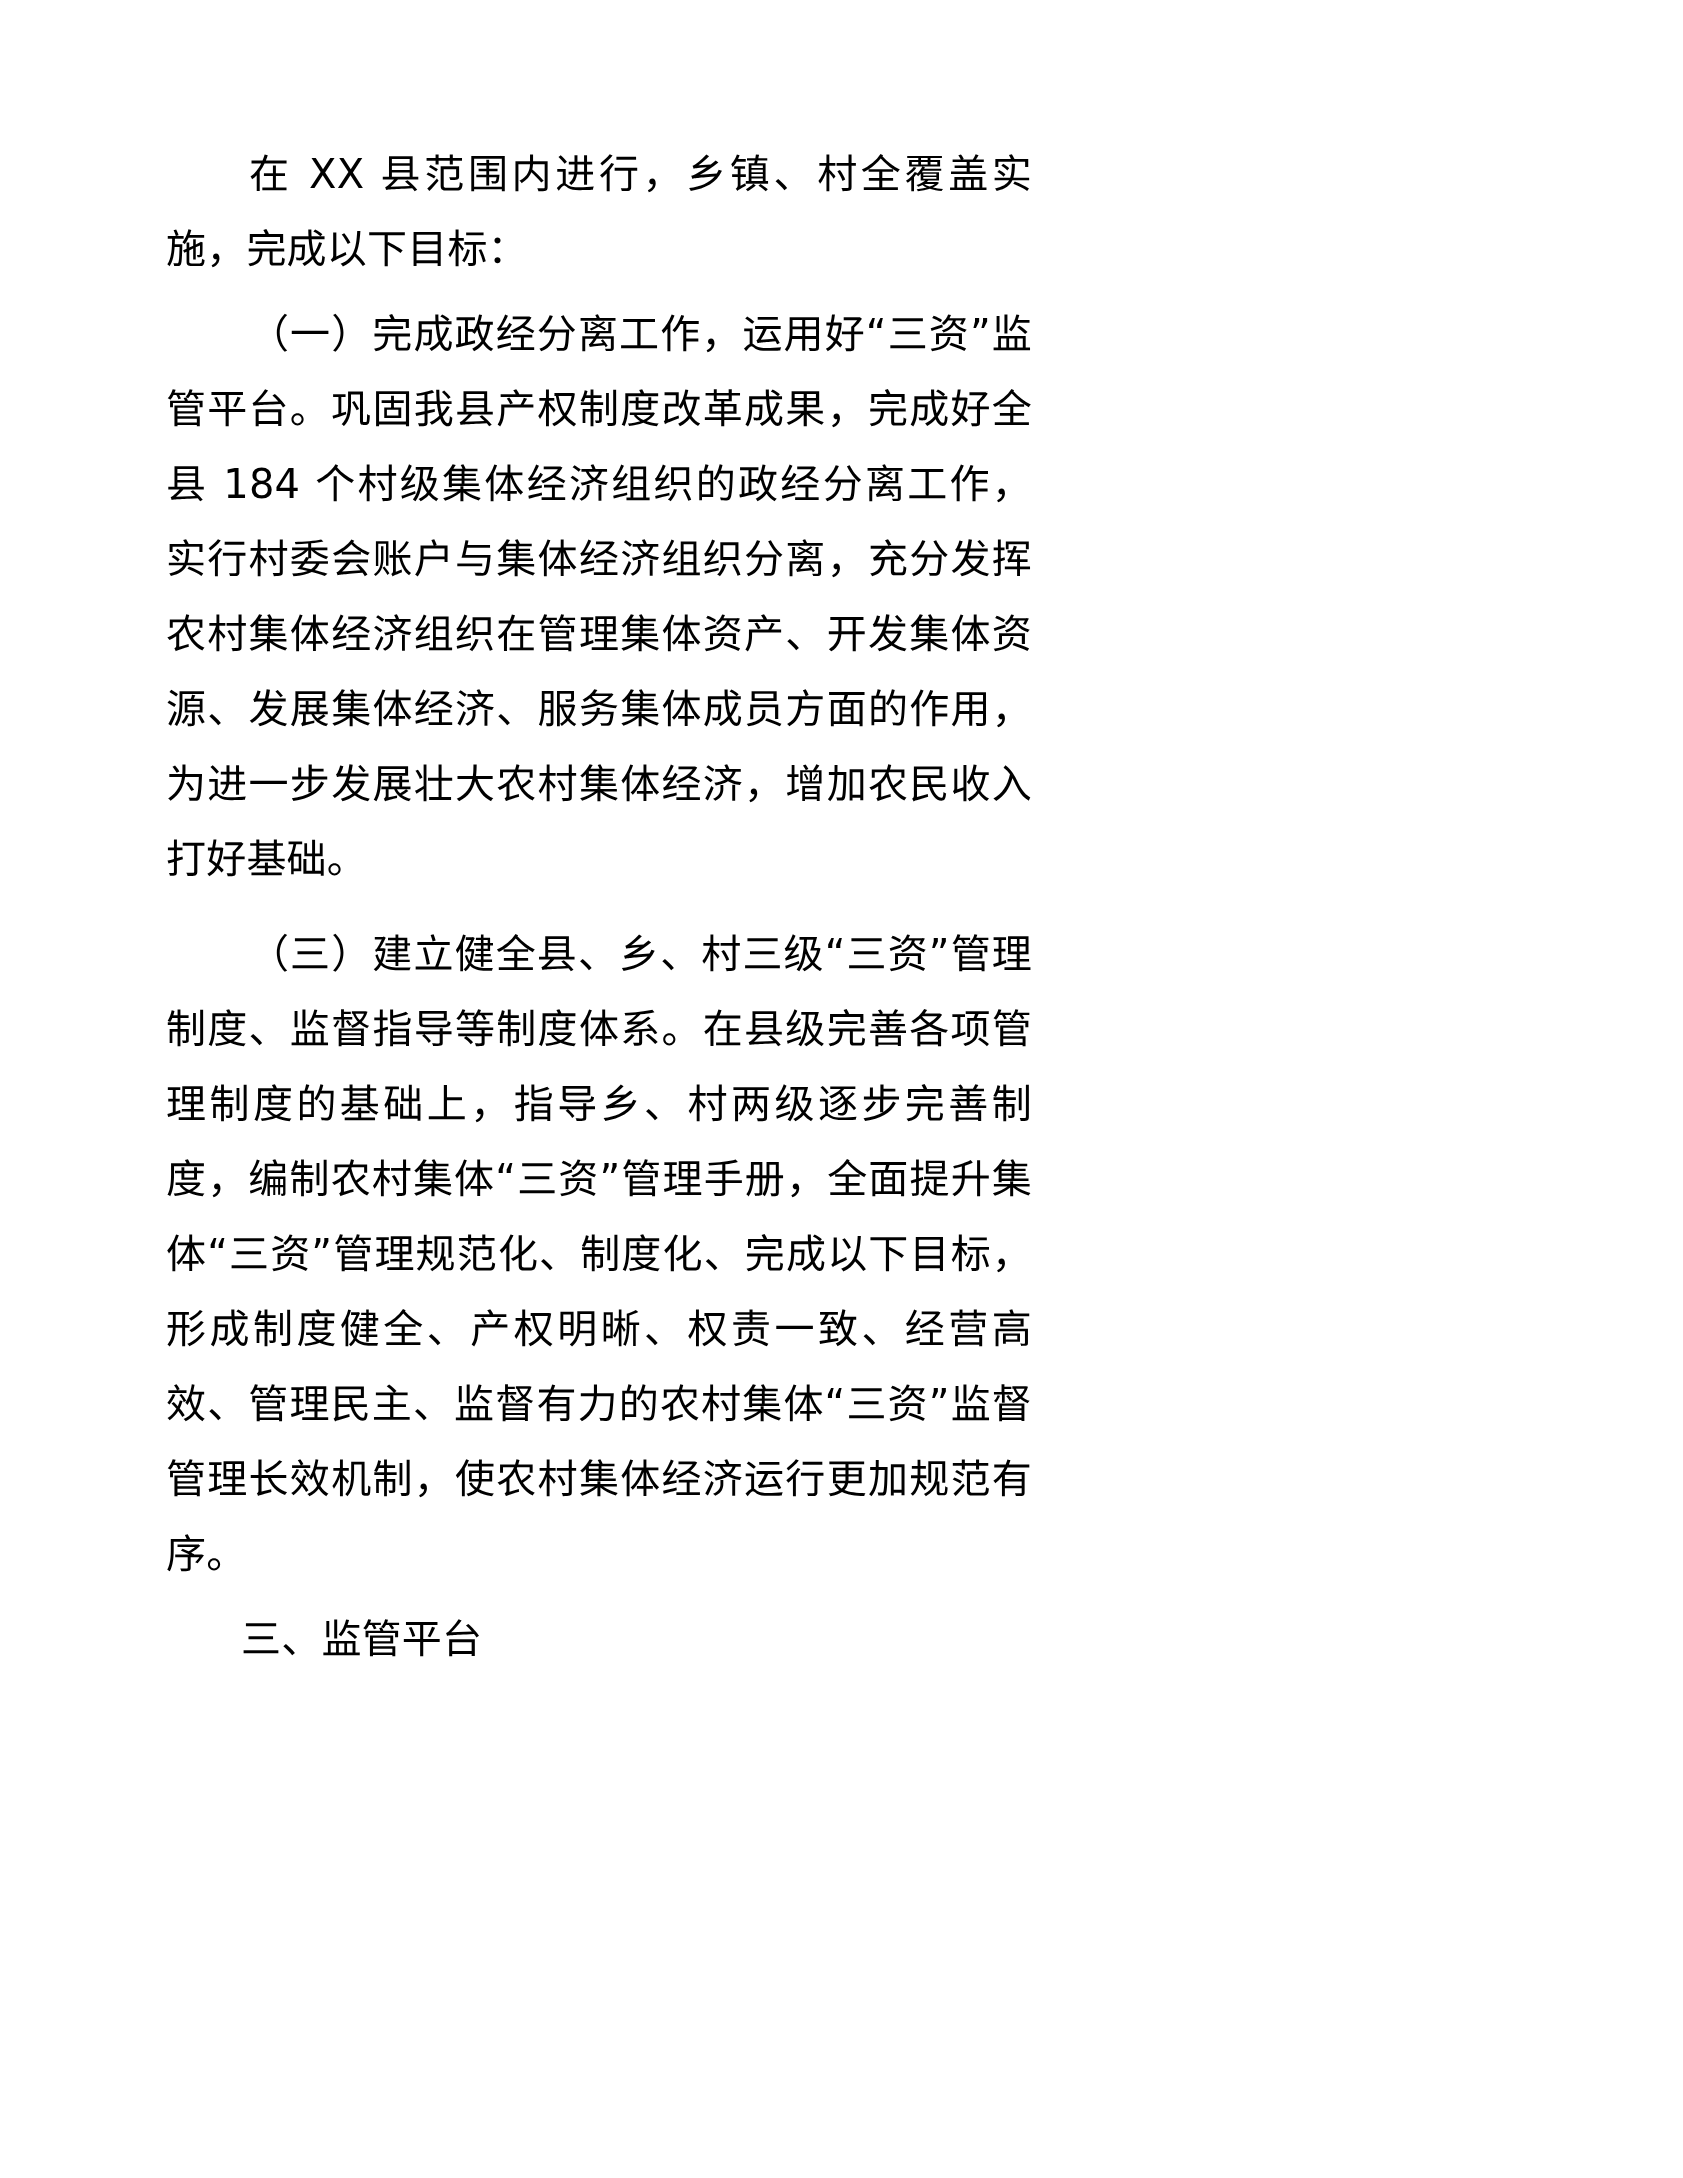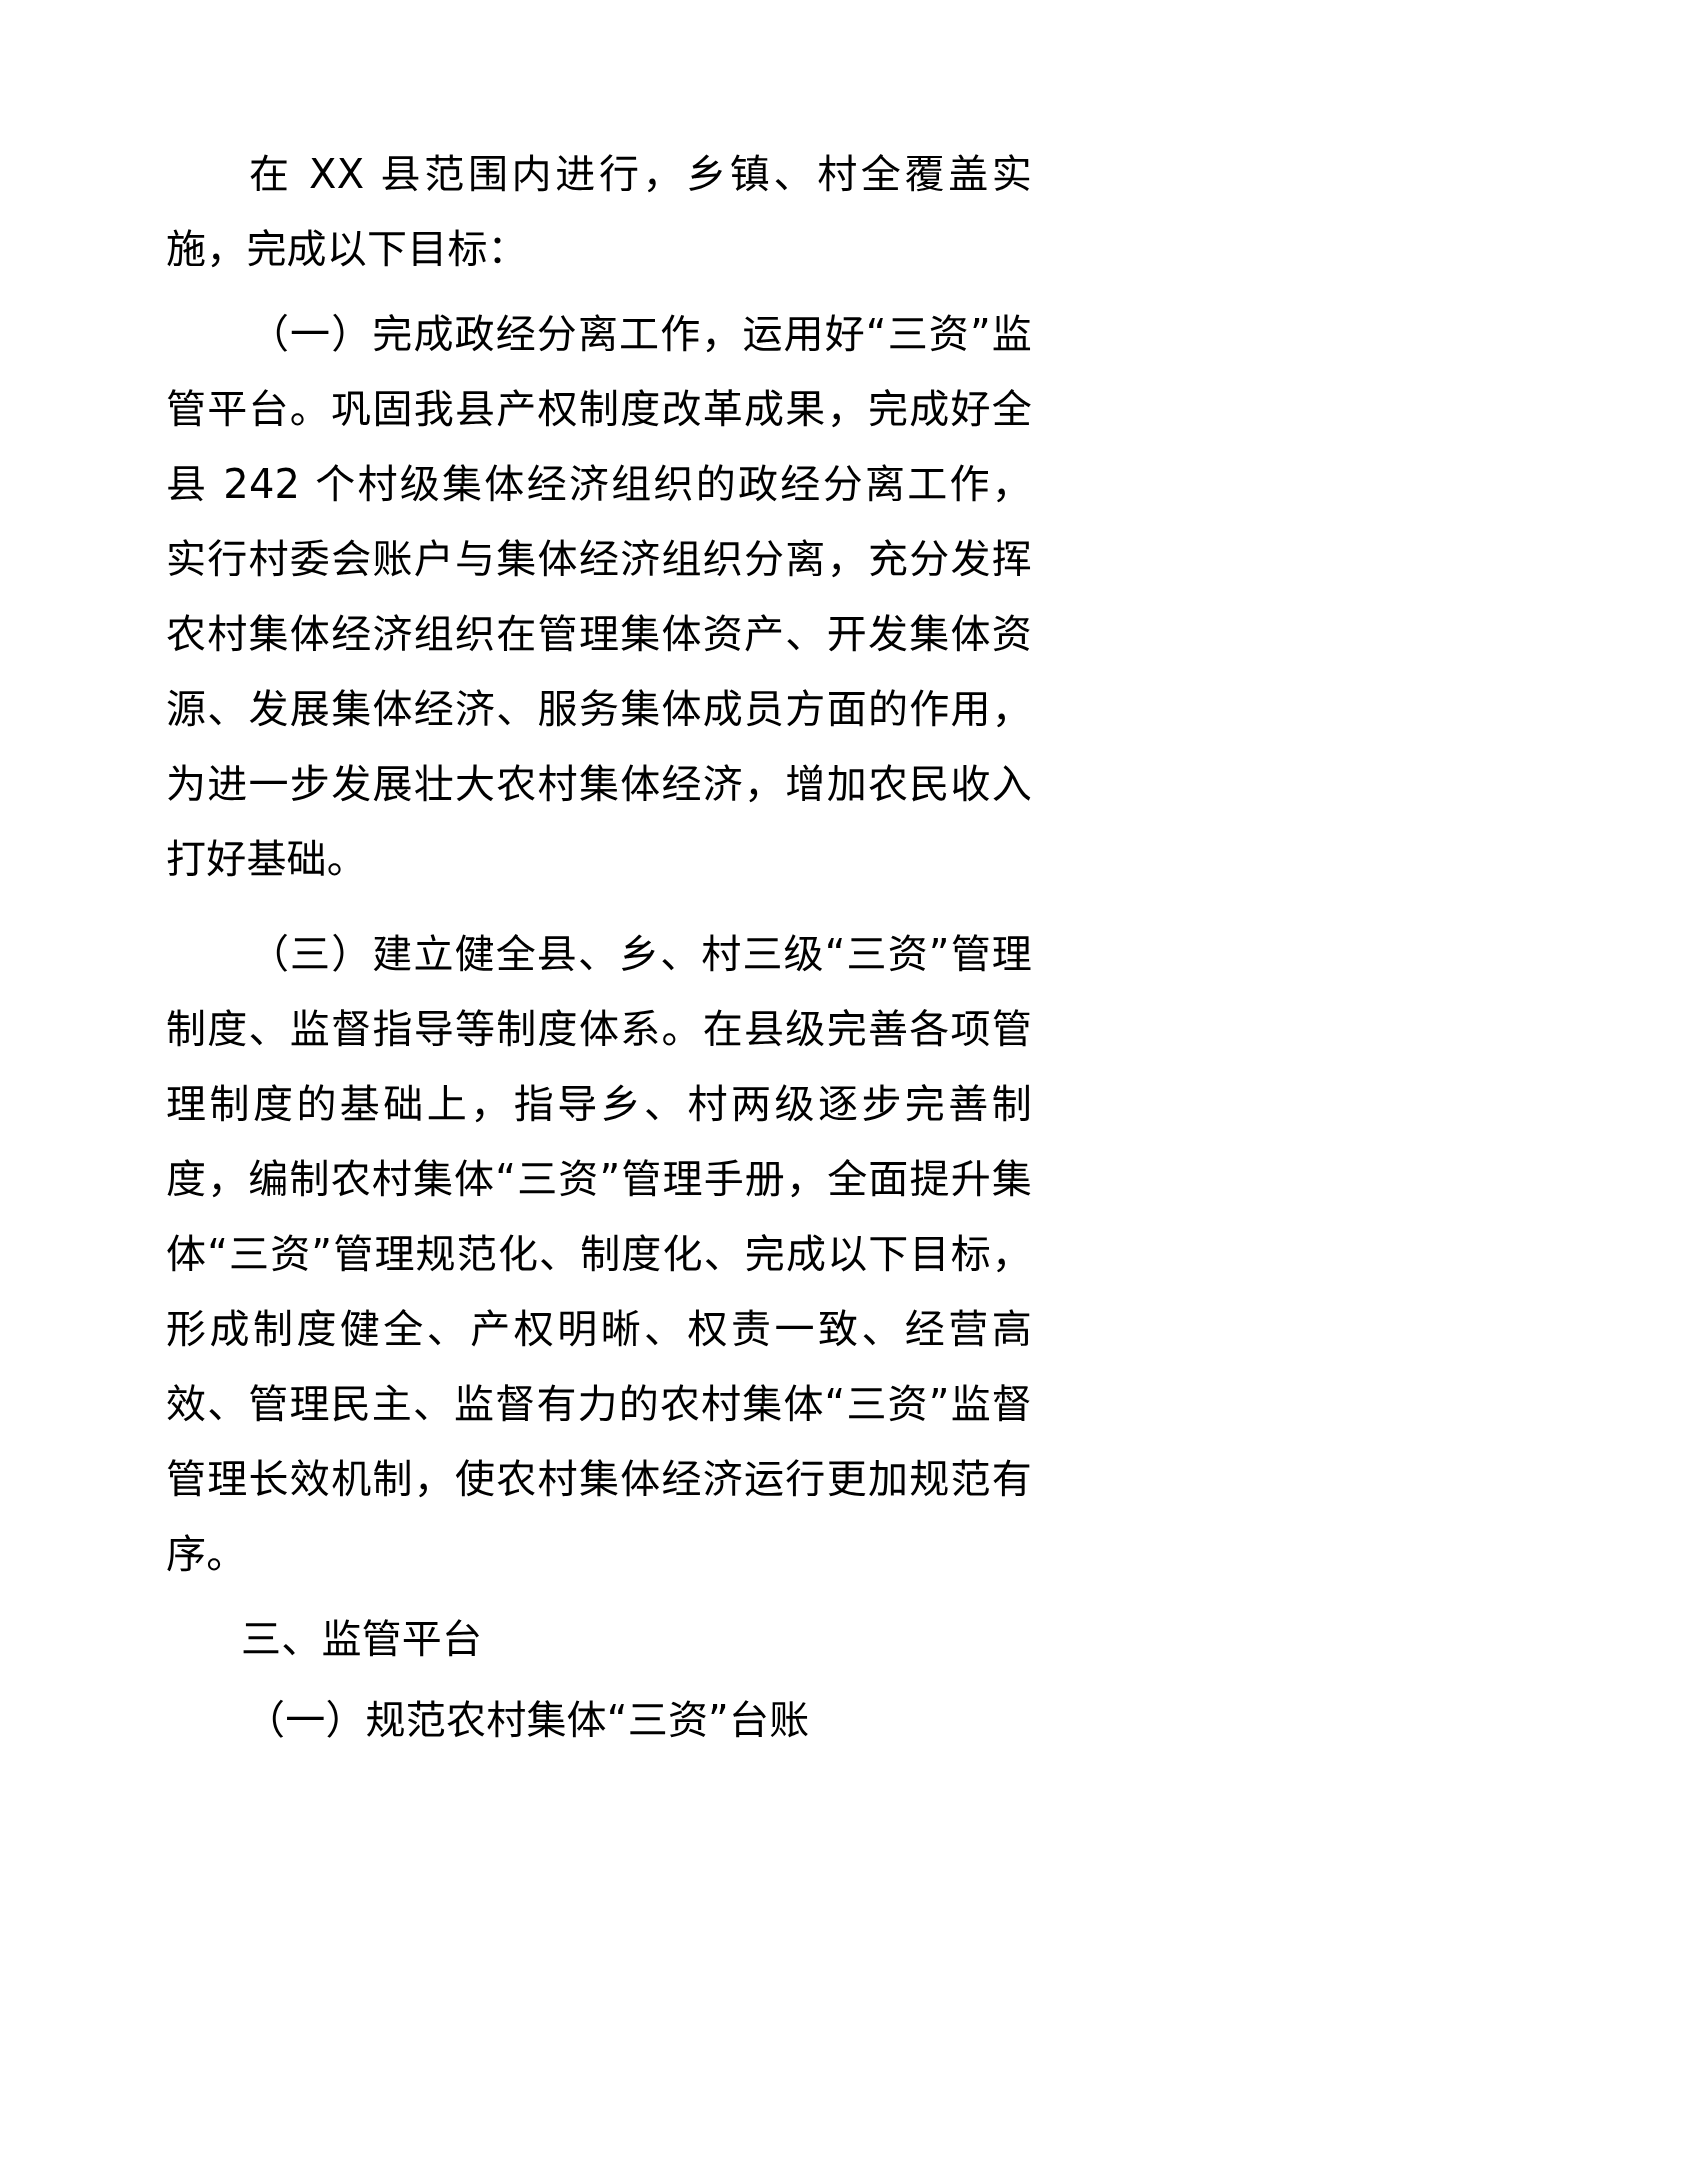--- a/index.html
+++ b/index.html
@@ -70,33 +70,32 @@
 <body>
 
 <div id="page">
 
   <div id="text-column">
 
     <p class="para indent">在 XX 县范围内进行，乡镇、村全覆盖实施，完成以下目标：</p>
 
     <div class="gap-md"></div>
 
-    <p class="para indent">（一）完成政经分离工作，运用好“三资”监管平台。巩固我县产权制度改革成果，完成好全县 242 个村级集体经济组织的政经分离工作，实行村委会账户与集体经济组织分离，充分发挥农村集体经济组织在管理集体资产、开发集体资源、发展集体经济、服务集体成员方面的作用，为进一步发展壮大农村集体经济，增加农民收入打好基础。</p>
+    <p class="para indent">（一）完成政经分离工作，运用好“三资”监管平台。巩固我县产权制度改革成果，完成好全县 184 个村级集体经济组织的政经分离工作，实行村委会账户与集体经济组织分离，充分发挥农村集体经济组织在管理集体资产、开发集体资源、发展集体经济、服务集体成员方面的作用，为进一步发展壮大农村集体经济，增加农民收入打好基础。</p>
 
     <div class="gap-md"></div>
 
 
     <div class="gap-md"></div>
 
     <p class="para indent">（三）建立健全县、乡、村三级“三资”管理制度、监督指导等制度体系。在县级完善各项管理制度的基础上，指导乡、村两级逐步完善制度，编制农村集体“三资”管理手册，全面提升集体“三资”管理规范化、制度化、完成以下目标，形成制度健全、产权明晰、权责一致、经营高效、管理民主、监督有力的农村集体“三资”监督管理长效机制，使农村集体经济运行更加规范有序。</p>
 
     <div class="gap-md"></div>
 
     <p class="para heading">三、监管平台</p>
 
     <div class="gap-sm"></div>
 
-    <p class="para subheading">（一）规范农村集体“三资”台账</p>
 
   </div>
 
 </div>
 
 
 </body></html>

